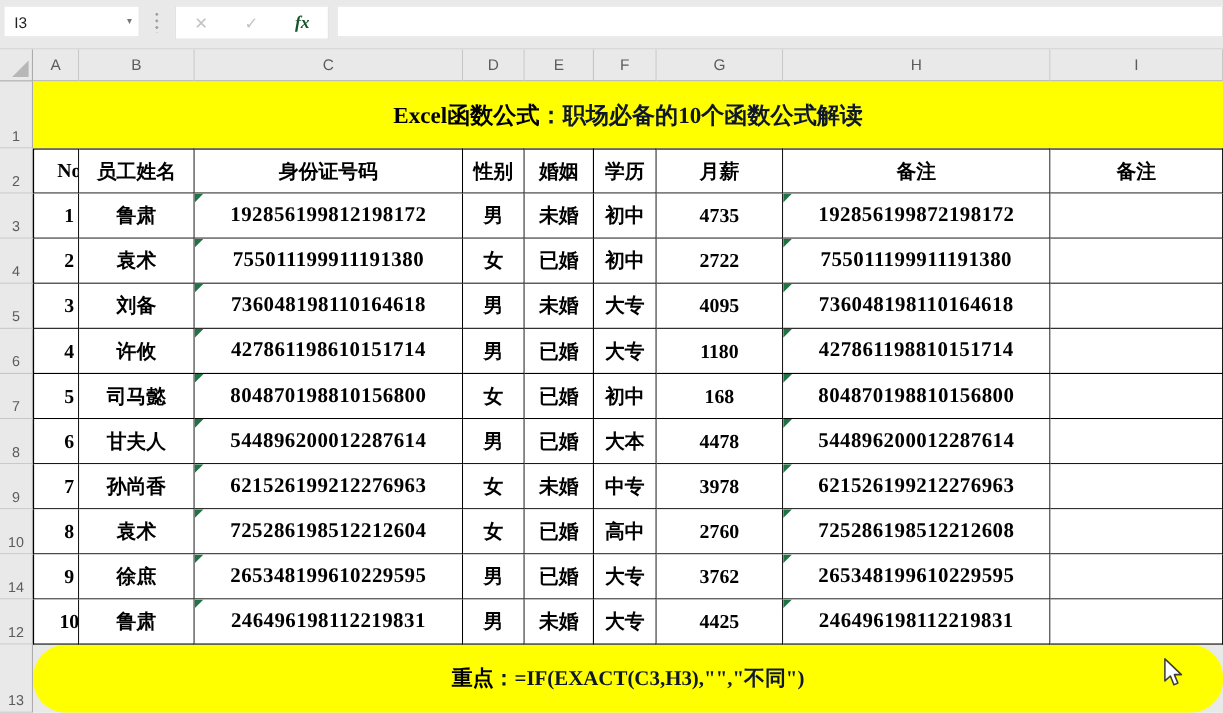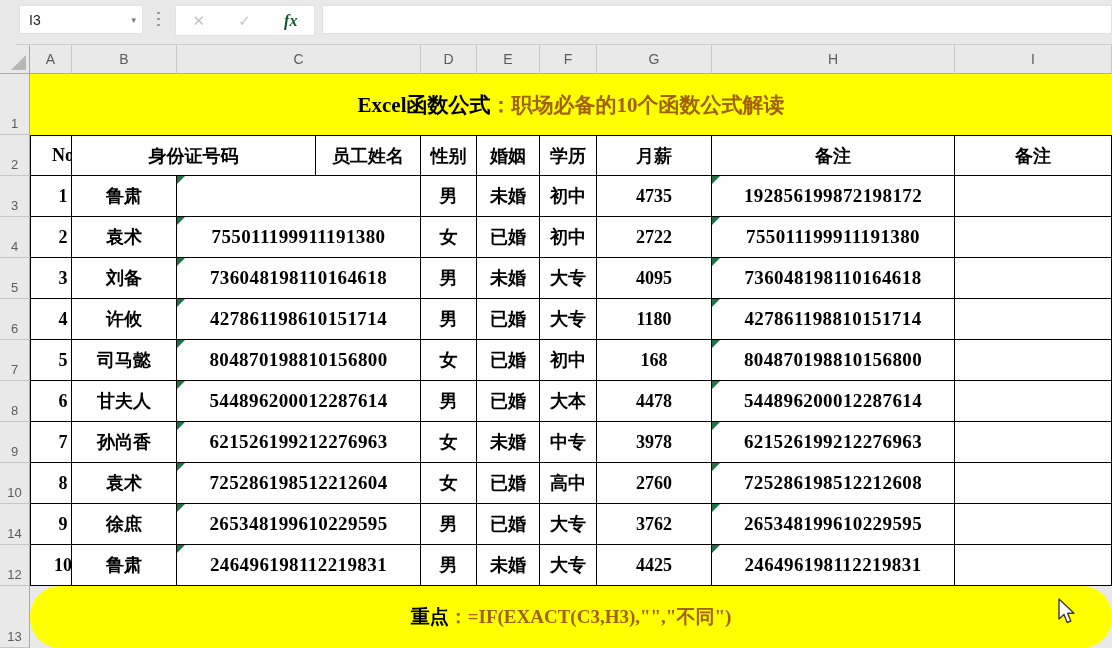--- a/index.html
+++ b/index.html
@@ -10,21 +10,20 @@
     font-family:"Liberation Sans","DejaVu Sans",sans-serif;
     overflow:hidden;
   }
   
   .toolbar{
     height:45px;box-sizing:border-box;
     display:flex;align-items:flex-start;
     padding:5px 0 0 3px;
     background:#e9e9e9;
     border-bottom:1px solid #cfcfcf;
-    margin-left:16px;
   }
   .name-box{
     width:124px;height:29px;box-sizing:border-box;
     background:#fff;border:1px solid #e2e2e2;
     display:flex;align-items:center;
     padding:0 6px 0 9px;
     font-size:14px;color:#222;
   }
   .name-box .nb-text{flex:1;}
   .name-box .dd-arrow{font-size:9px;color:#777;}
@@ -88,21 +87,21 @@
   .footer-row{height:62px;}
   .hdr-row{height:41px;}
   .data-row{height:41px;}
   .banner-cell{
     flex:1;box-sizing:border-box;
     background:#ffff00;
     display:flex;align-items:center;justify-content:center;
     font-family:"Liberation Serif","DejaVu Serif",serif;
     font-weight:bold;font-size:21px;color:#000;
   }
-  .red-text{color:#a16207;}
+  .red-text{color:#0f172a;}
   .cell{
     box-sizing:border-box;position:relative;
     background:#fff;
     display:flex;align-items:center;justify-content:center;
     font-family:"Liberation Serif","DejaVu Serif",serif;
     font-weight:bold;font-size:18px;color:#000;
     border-right:1px solid #000;border-bottom:1px solid #000;
     overflow:hidden;white-space:nowrap;
   }
   .cell.first{border-left:1px solid #000;padding-left:24px;}
@@ -155,37 +154,38 @@
     <div class="gutter">1</div>
     <div class="banner-cell">
       <span>Excel函数公式</span>
         <span class="red-text">：职场必备的10个函数公式解读</span>
     </div>
   </div>
 
   <div class="grid-row hdr-row">
     <div class="gutter">2</div>
     <div class="cell col-a first">No</div>
+    <div class="cell col-b">员工姓名</div>
     <div class="cell col-c">身份证号码</div>
-    <div class="cell col-b">员工姓名</div>
     <div class="cell col-d">性别</div>
     <div class="cell col-e">婚姻</div>
     <div class="cell col-f">学历</div>
     <div class="cell col-g">月薪</div>
     <div class="cell col-h">备注</div>
     <div class="cell col-i">备注</div>
   </div>
 
   <div id="grid-body">
   <div class="grid-row data-row">
     <div class="gutter rn">3</div>
     <div class="cell col-a first cellv">1</div>
     <div class="cell col-b cellv">鲁肃</div>
     <div class="cell col-c idnum">
           <i class="tri"></i>
+          <span class="cellv">192856199812198172</span>
         </div>
     <div class="cell col-d cellv">男</div>
     <div class="cell col-e cellv">未婚</div>
     <div class="cell col-f cellv">初中</div>
     <div class="cell col-g cellv">4735</div>
     <div class="cell col-h idnum">
           <i class="tri"></i>
           <span class="cellv">192856199872198172</span>
         </div>
     <div class="cell col-i cellv"></div>

